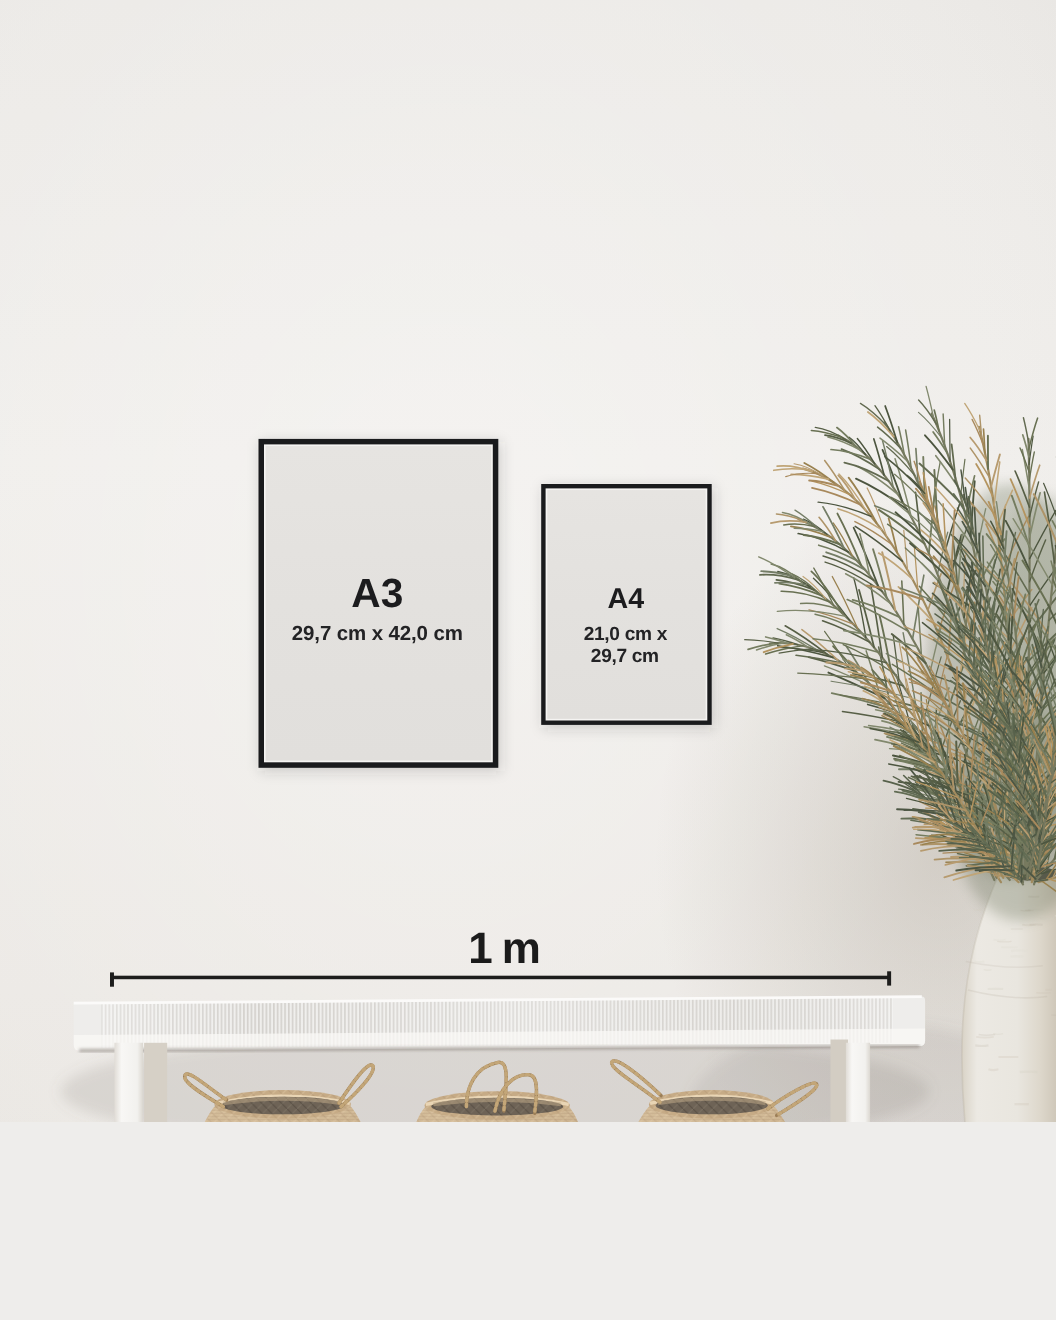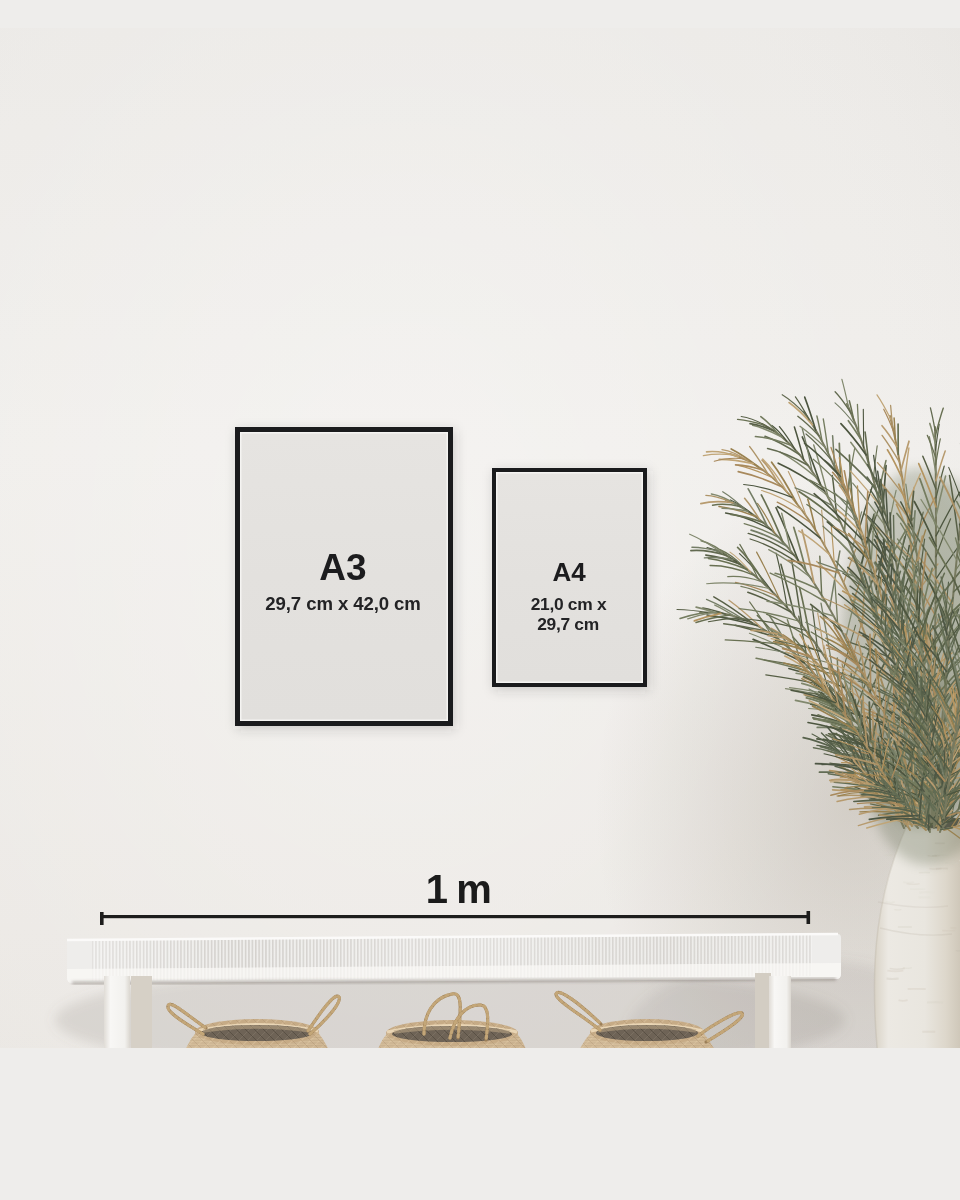--- a/index.html
+++ b/index.html
@@ -1,15 +1,15 @@
 <!DOCTYPE html>
 <html><head><meta charset="utf-8"><title>Size guide</title>
 <style>
 html,body{margin:0;padding:0;background:#eeedeb;}
-#scene{position:relative;width:960px;height:1020px;overflow:hidden;margin-top:28px;}
+#scene{position:relative;width:960px;height:1020px;overflow:hidden;}
 svg{display:block;}
 </style></head>
 <body>
 <div id="scene">
     <svg xmlns="http://www.w3.org/2000/svg" width="960" height="1200" viewBox="0 0 960 1200" font-family="'Liberation Sans',sans-serif">
 <defs>
 <linearGradient id="wallg" x1="0" y1="0" x2="0" y2="1">
 <stop offset="0" stop-color="#eceae7"></stop>
           <stop offset="0.35" stop-color="#f0eeeb"></stop>
 <stop offset="0.75" stop-color="#ece9e5"></stop>

